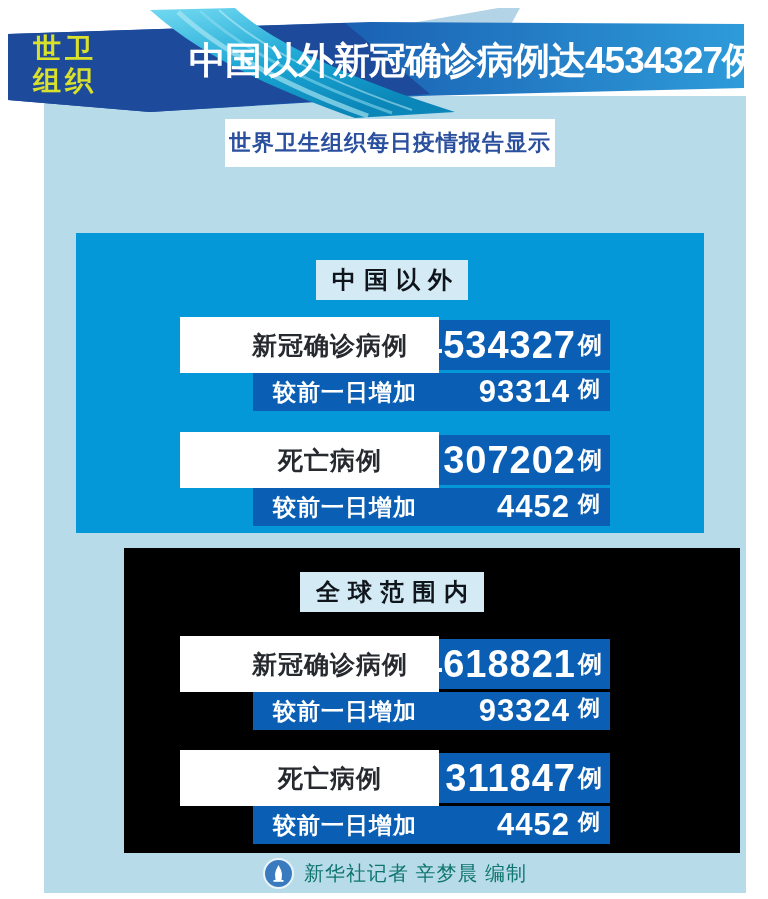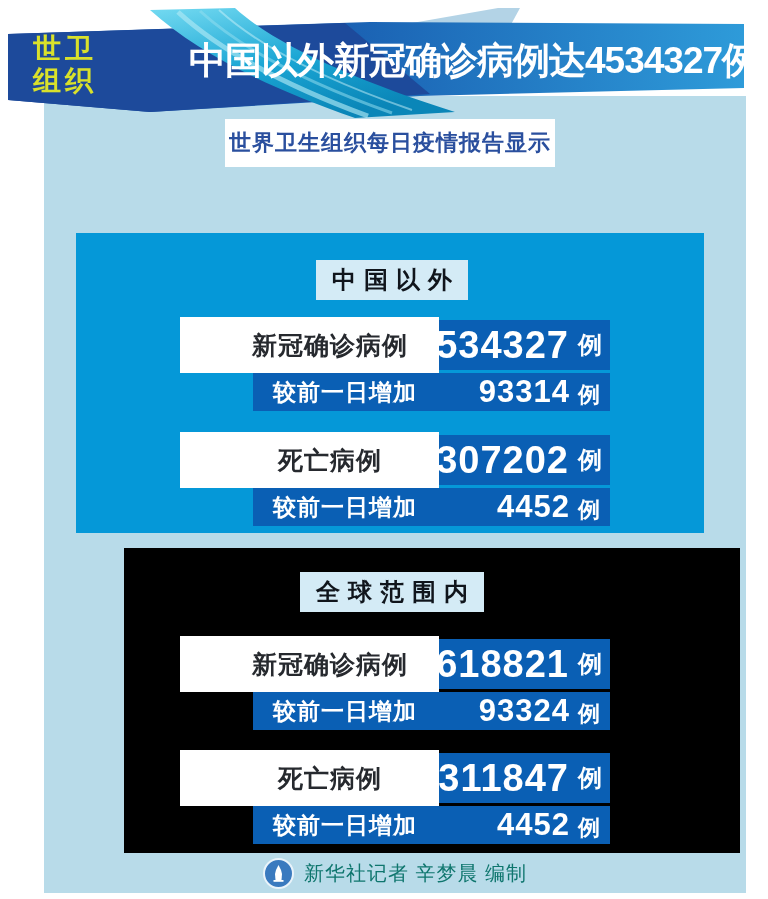--- a/index.html
+++ b/index.html
@@ -59,32 +59,32 @@
 
   .main-row{position:relative;height:56px;}
   .main-row .bar{position:absolute;left:0;top:3px;right:0;height:50px;background:#0a5fb4;}
   .main-row .label-box{
     position:absolute;left:0;top:0;width:218px;height:56px;background:#ffffff;
     display:flex;align-items:center;justify-content:center;
     color:#26292e;font-size:25px;font-weight:bold;letter-spacing:1px;padding-left:41px;
   }
   .main-row .num{
     position:absolute;right:8px;top:3px;height:50px;
-    display:flex;align-items:center;gap:9px;
+    display:flex;align-items:center;gap:2px;
   }
   .value{font-size:38px;font-weight:800;color:#ffffff;letter-spacing:1px;}
   .unit{font-size:24px;font-weight:600;color:#ffffff;}
 
   .sub-row{
     position:relative;height:38px;margin-left:73px;background:#0a5fb4;
     display:flex;align-items:center;justify-content:space-between;
     padding:0 10px 0 20px;box-sizing:border-box;
   }
   .sub-row .sub-label{color:#ffffff;font-size:23px;font-weight:600;letter-spacing:1px;}
-  .sub-row .num{display:flex;align-items:flex-end;gap:8px;}
+  .sub-row .num{display:flex;align-items:flex-start;gap:8px;}
   .sub-row .value{font-size:31px;}
   .sub-row .unit{font-size:22px;}
 
   
   .footer{
     position:absolute;left:44px;top:856px;width:702px;height:34px;
     display:flex;align-items:center;justify-content:center;gap:10px;
   }
   .logo{
     width:27px;height:27px;border-radius:50%;

